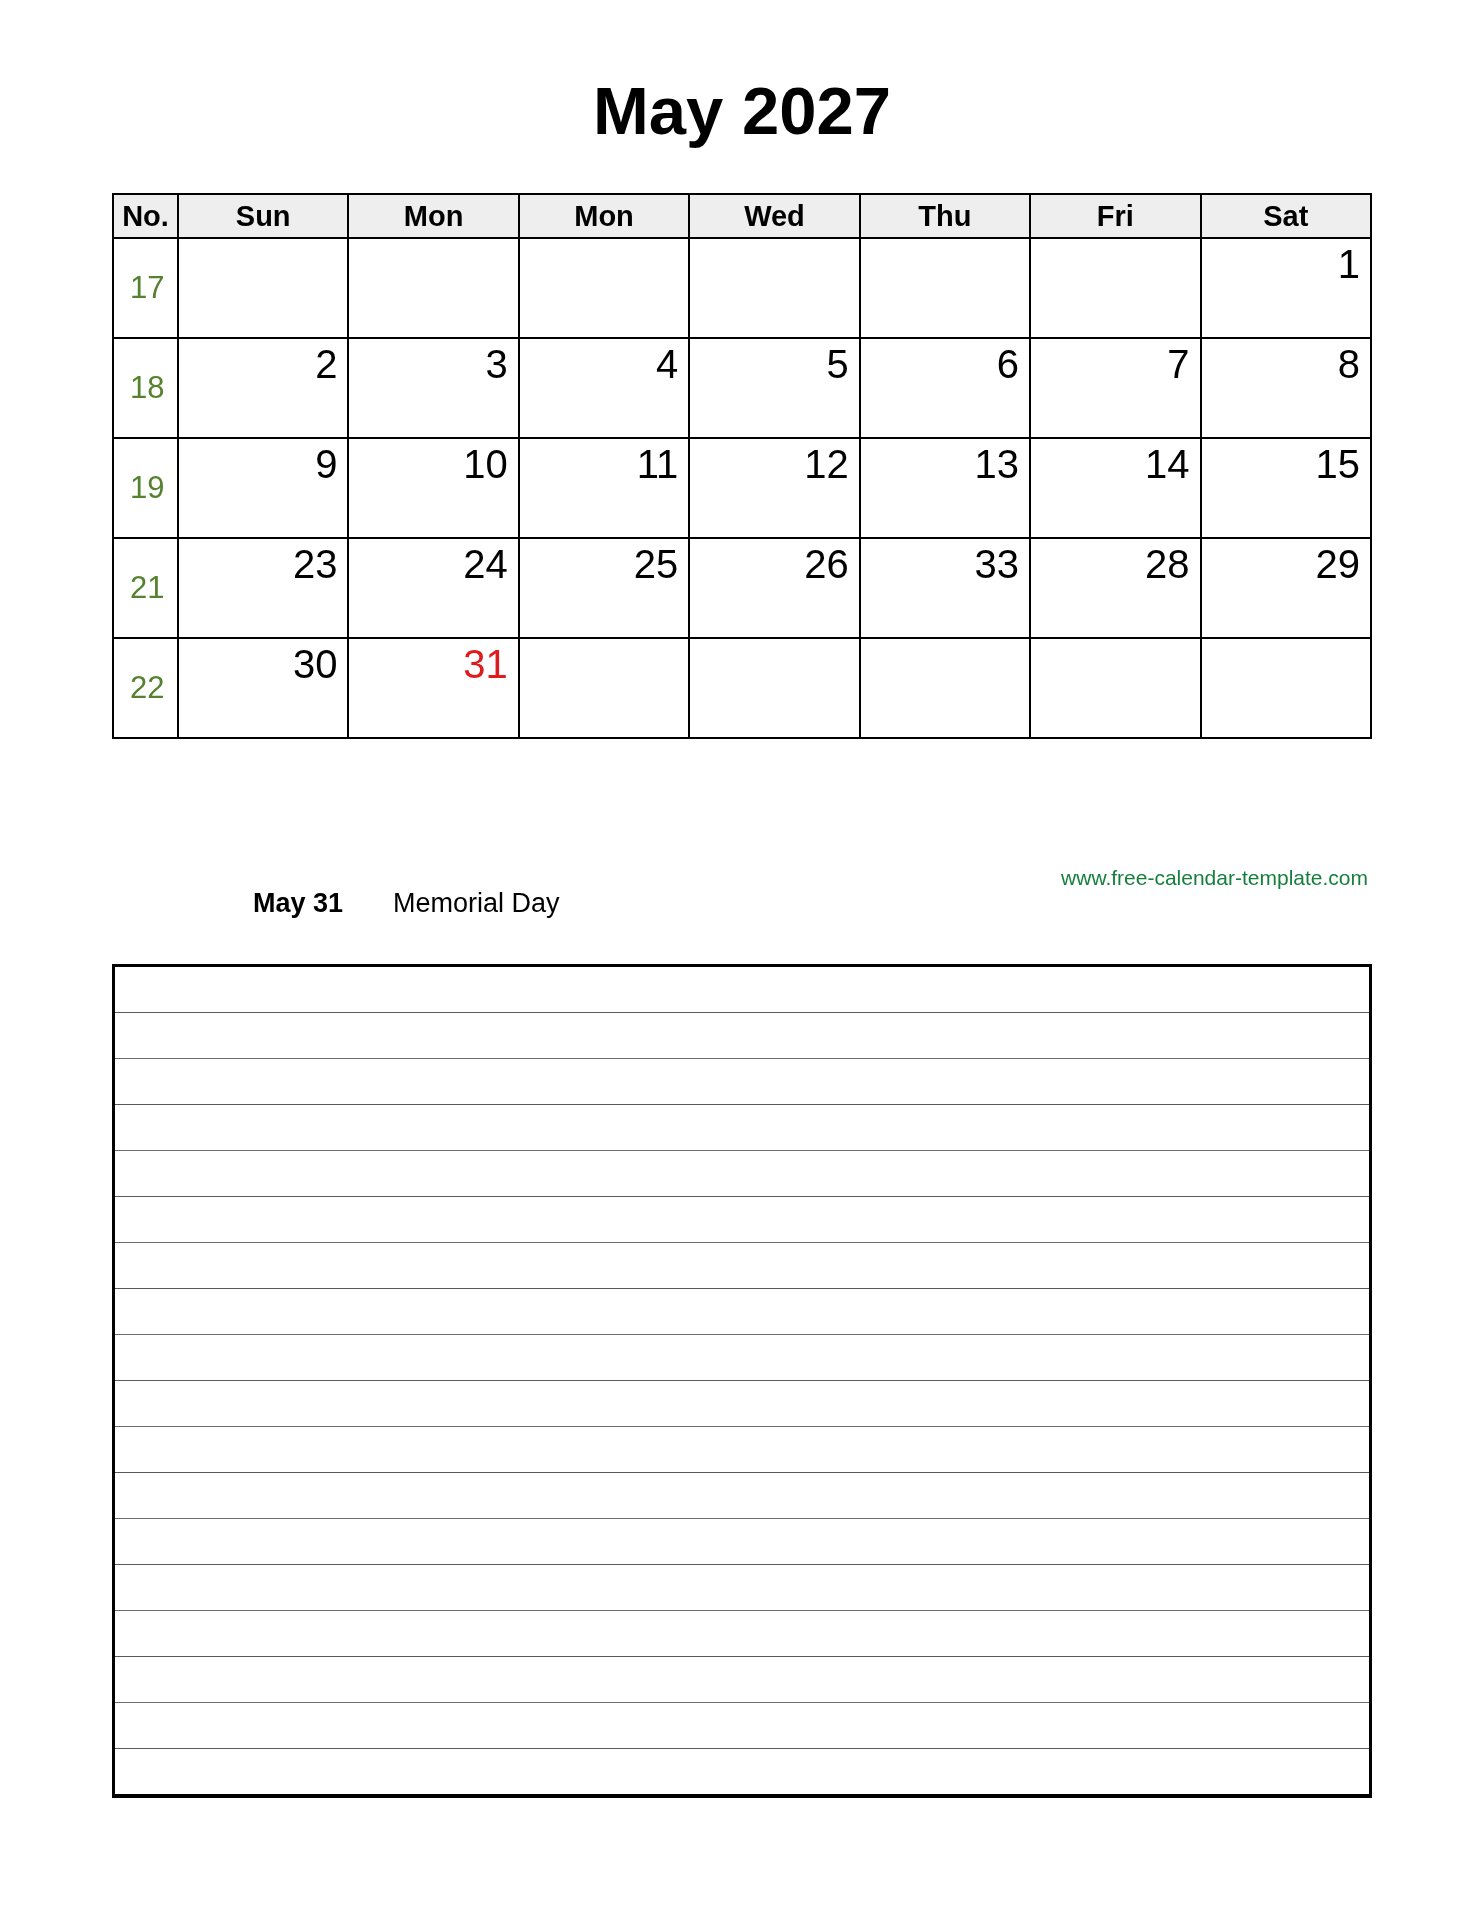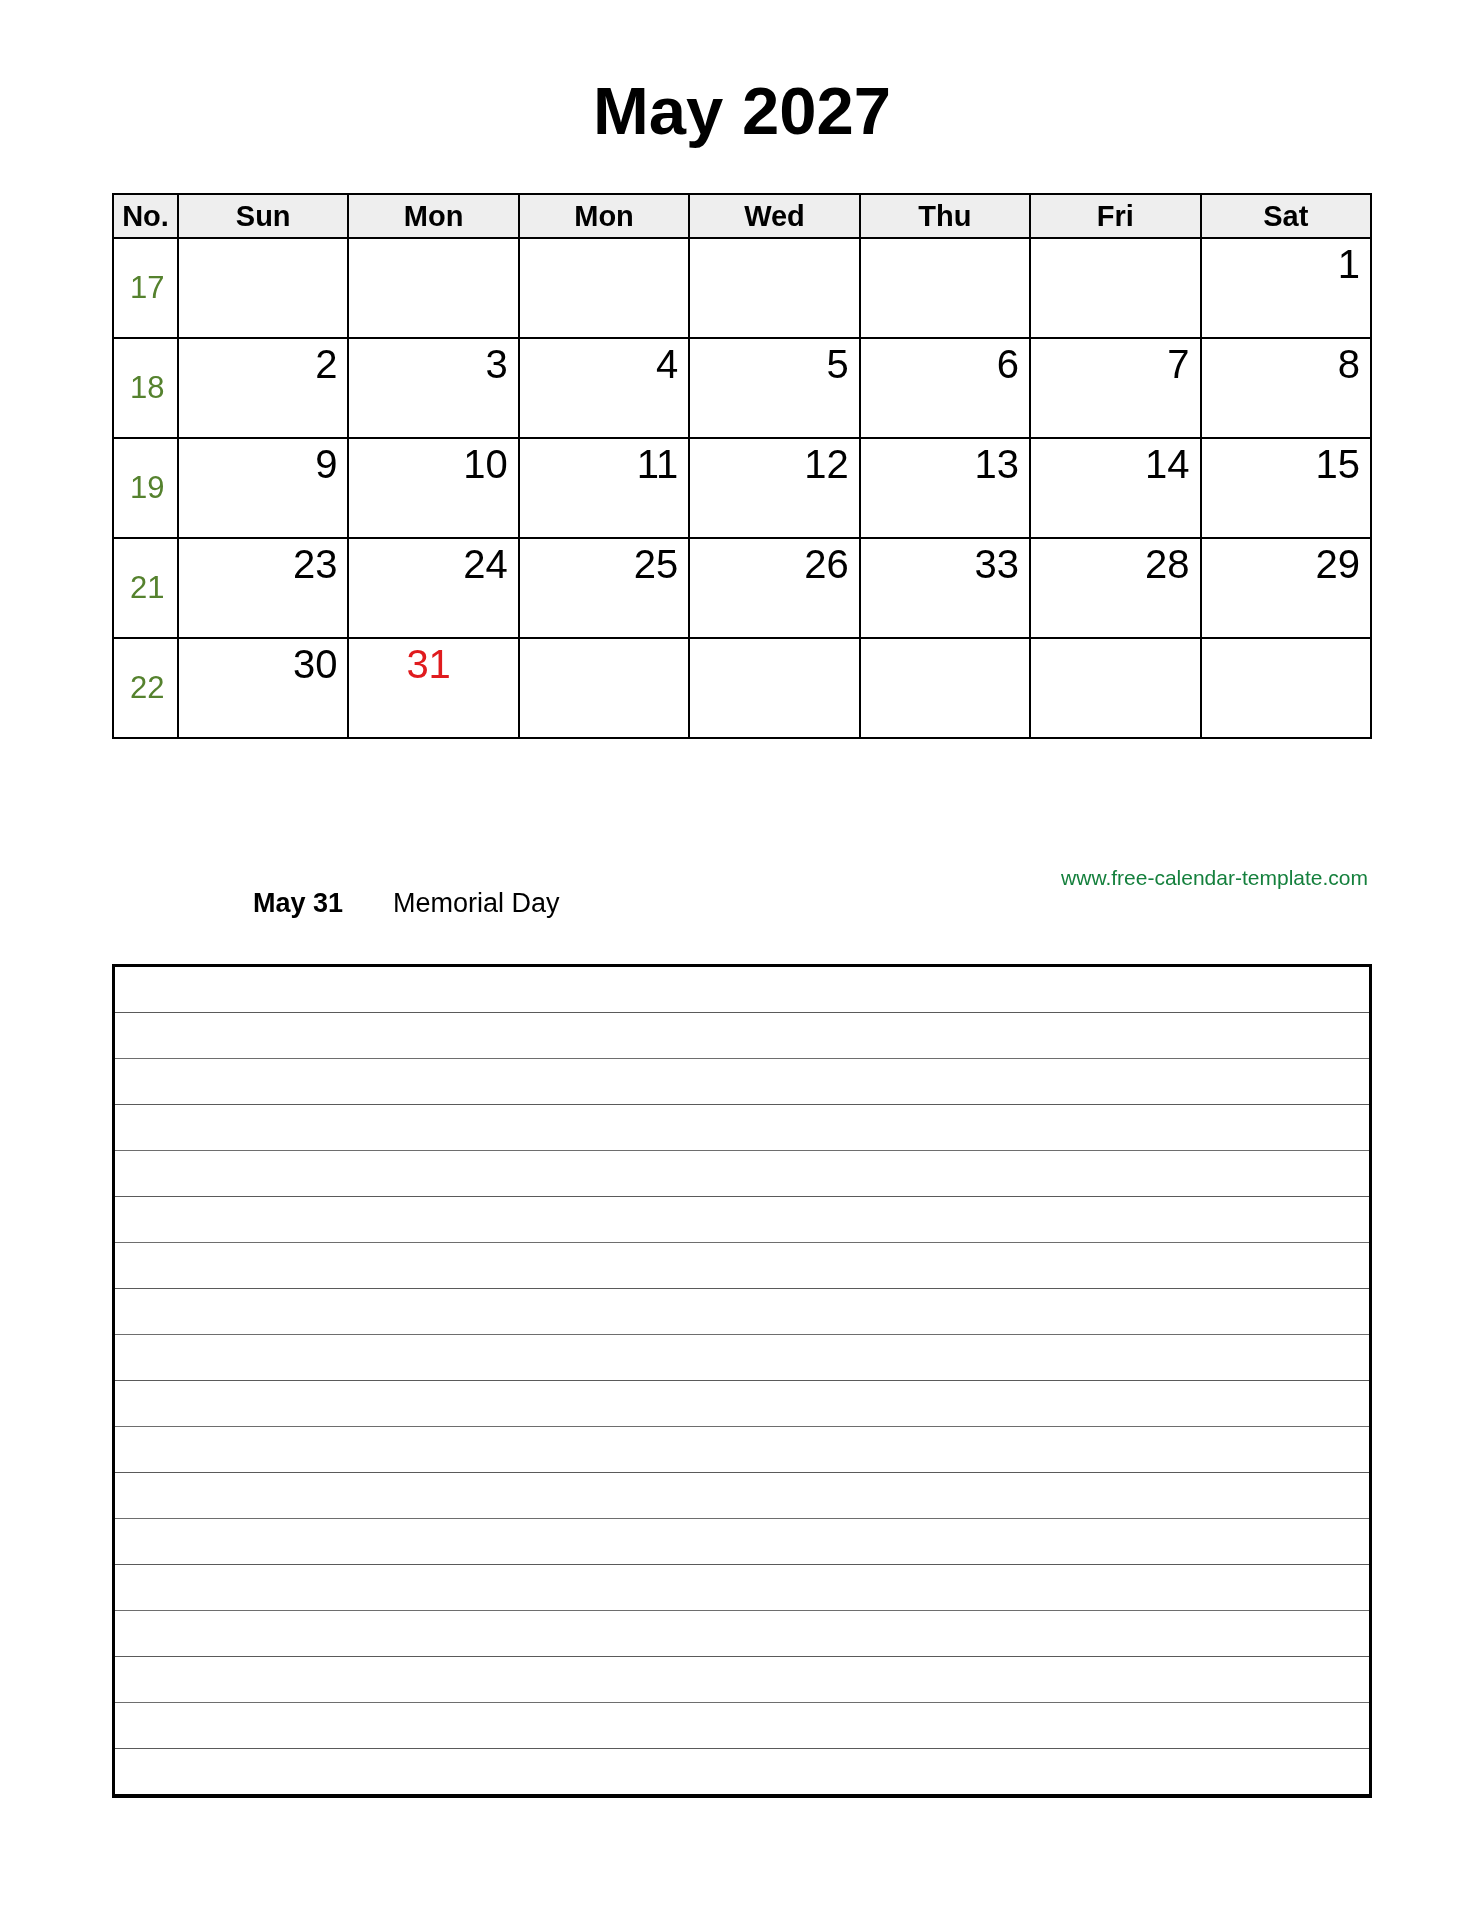--- a/index.html
+++ b/index.html
@@ -57,21 +57,21 @@
     color: #000;
     line-height: 1.1;
   }
   td.wk {
     vertical-align: middle;
     text-align: left;
     padding-left: 16px;
     font-size: 31px;
     color: var(--week-green);
   }
-  td.day.holiday { color: var(--holiday-red); text-align: center; }
+  td.day.holiday { color: var(--holiday-red); }
 
   .site-url {
     position: absolute;
     top: 866px;
     right: 116px;
     font-size: 21px;
     color: #15803d;
   }
 
   .holiday-note {

